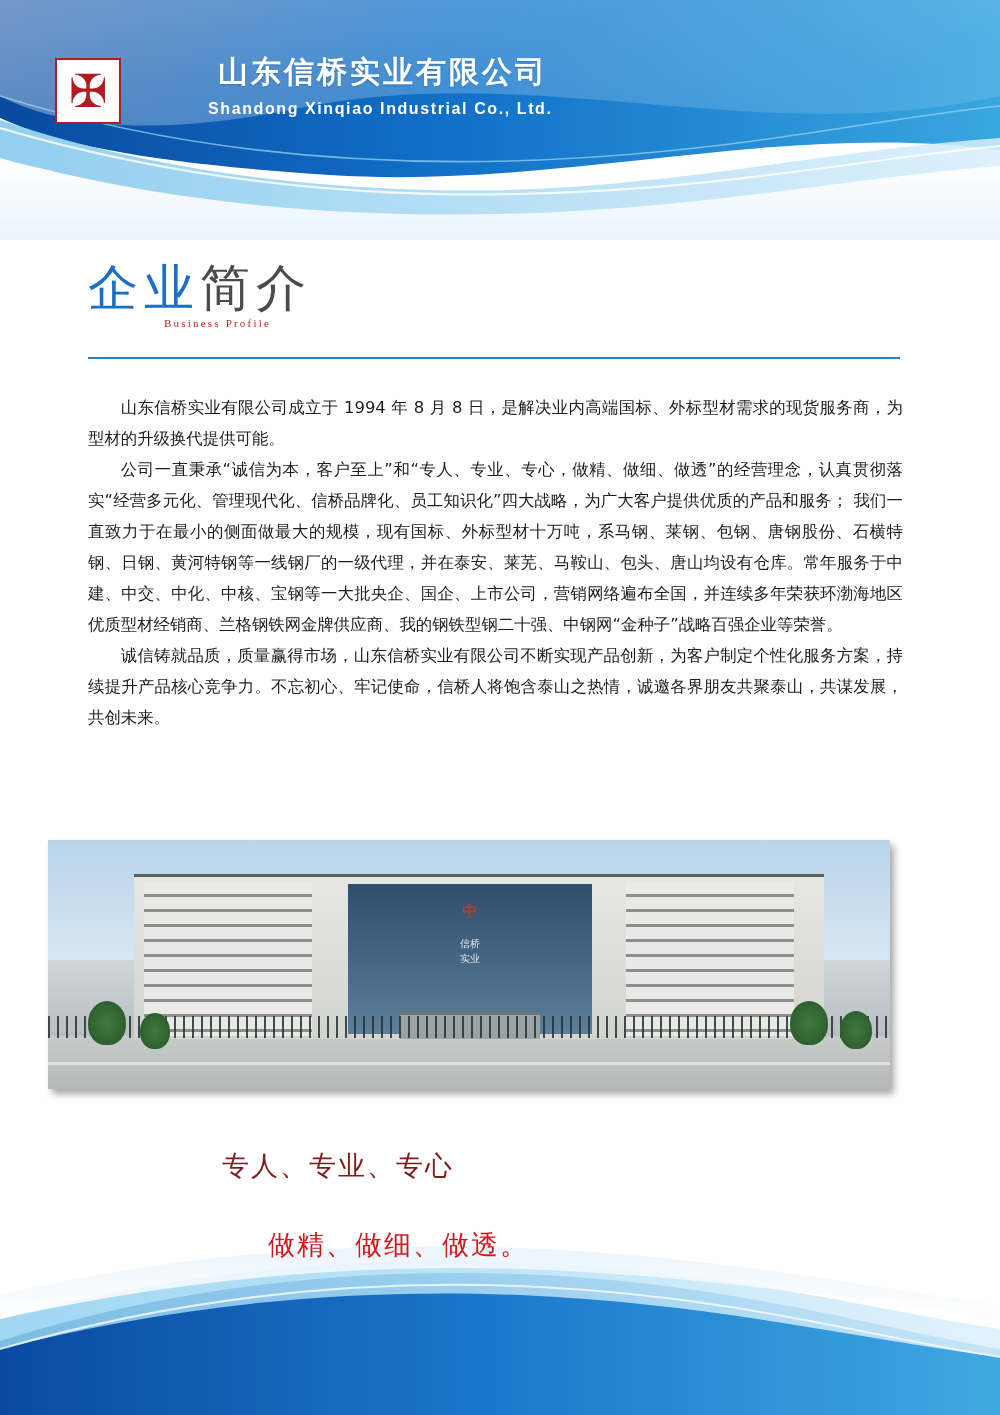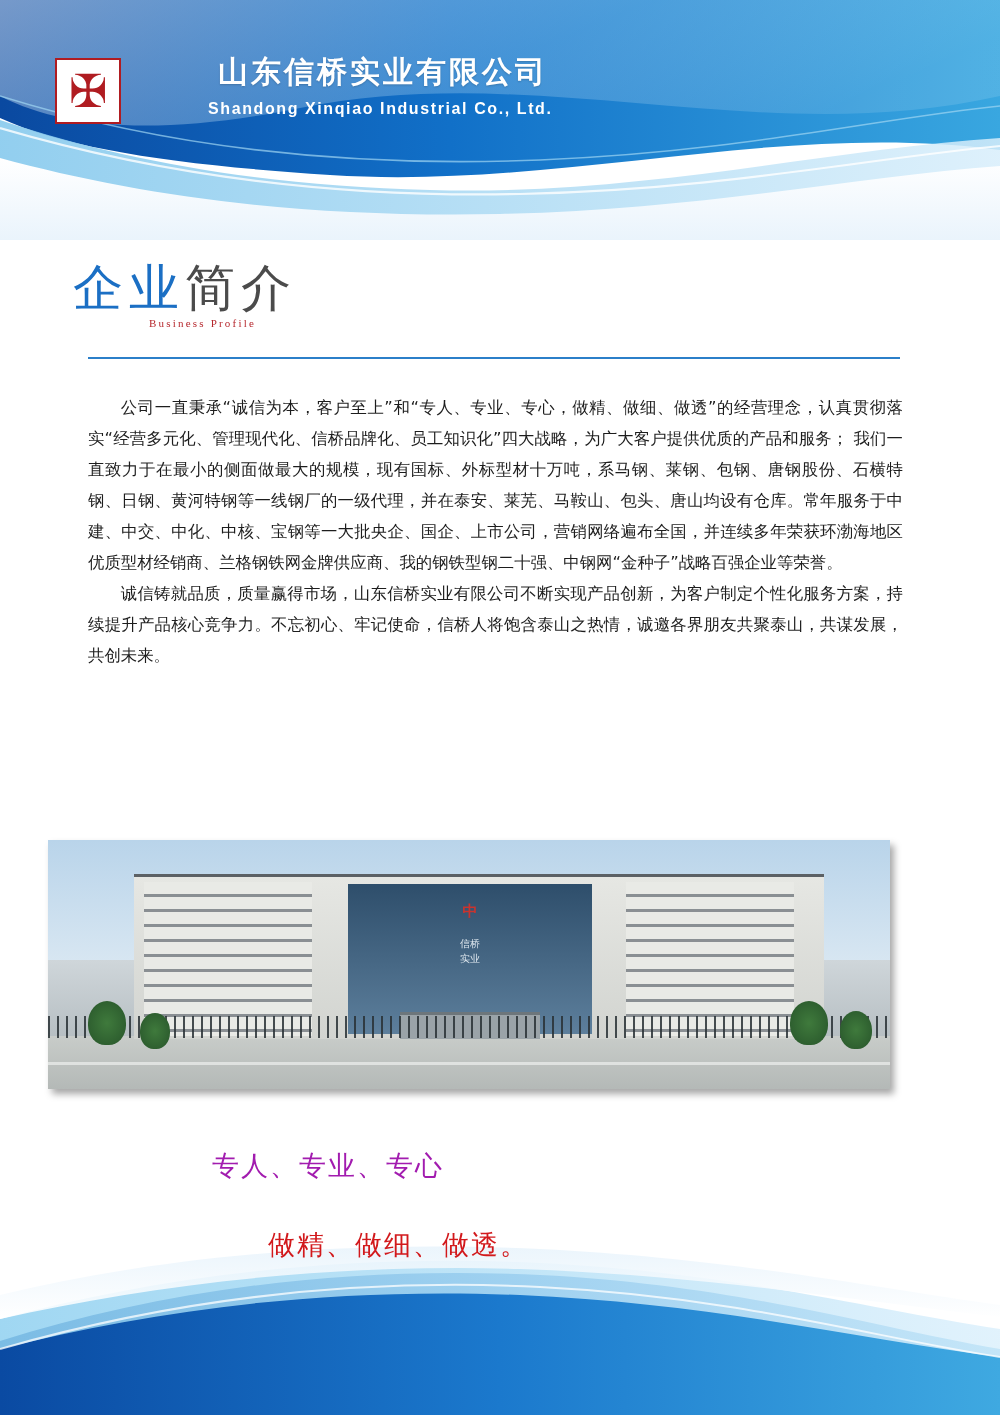--- a/index.html
+++ b/index.html
@@ -70,21 +70,21 @@
     letter-spacing: 1.6px;
     color: #ffffff;
     font-weight: bold;
     font-family: "Liberation Sans", sans-serif;
     z-index: 6;
   }
 
   
   .section-title {
     position: absolute;
-    left: 73px;
+    left: 88px;
     top: 262px;
     z-index: 5;
   }
   .title-main {
     font-size: 50px;
     line-height: 1.05;
     letter-spacing: 6px;
     font-family: "DejaVu Sans", sans-serif;
   }
   .title-main .t1 { color: #1b6fc4; }
@@ -236,25 +236,25 @@
   }
   .road-line {
     position: absolute;
     left: 0; top: 222px; width: 842px; height: 3px;
     background: #dfe2e0;
   }
 
   
   .slogan1 {
     position: absolute;
-    left: 212px;
+    left: 222px;
     top: 1148px;
     font-size: 27px;
     letter-spacing: 2px;
-    color: #a21caf;
+    color: #7f1d1d;
     font-family: "DejaVu Serif", serif;
     z-index: 5;
   }
   .slogan2 {
     position: absolute;
     left: 268px;
     top: 1203px;
     font-size: 27px;
     letter-spacing: 2px;
     color: #d2191c;
@@ -316,20 +316,21 @@
 
 <div class="section-title">
   <div class="title-main">
     <span class="t1">企业</span><span class="t2">简介</span>
   </div>
   <div class="title-sub">Business Profile</div>
 </div>
 <div class="title-rule"></div>
 
 <div class="body-text">
+  <p>山东信桥实业有限公司成立于 1994 年 8 月 8 日，是解决业内高端国标、外标型材需求的现货服务商，为型材的升级换代提供可能。</p>
   <p>公司一直秉承“诚信为本，客户至上”和“专人、专业、专心，做精、做细、做透”的经营理念，认真贯彻落实“经营多元化、管理现代化、信桥品牌化、员工知识化”四大战略，为广大客户提供优质的产品和服务； 我们一直致力于在最小的侧面做最大的规模，现有国标、外标型材十万吨，系马钢、莱钢、包钢、唐钢股份、石横特钢、日钢、黄河特钢等一线钢厂的一级代理，并在泰安、莱芜、马鞍山、包头、唐山均设有仓库。常年服务于中建、中交、中化、中核、宝钢等一大批央企、国企、上市公司，营销网络遍布全国，并连续多年荣获环渤海地区优质型材经销商、兰格钢铁网金牌供应商、我的钢铁型钢二十强、中钢网“金种子”战略百强企业等荣誉。</p>
   <p>诚信铸就品质，质量赢得市场，山东信桥实业有限公司不断实现产品创新，为客户制定个性化服务方案，持续提升产品核心竞争力。不忘初心、牢记使命，信桥人将饱含泰山之热情，诚邀各界朋友共聚泰山，共谋发展，共创未来。</p>
 </div>
 
 <div class="photo-frame">
   <div class="sky"></div>
   <div class="ground"></div>
   <div class="side-low-left"></div>
   <div class="side-low-right"></div>
   <div class="bldg-main"></div>

